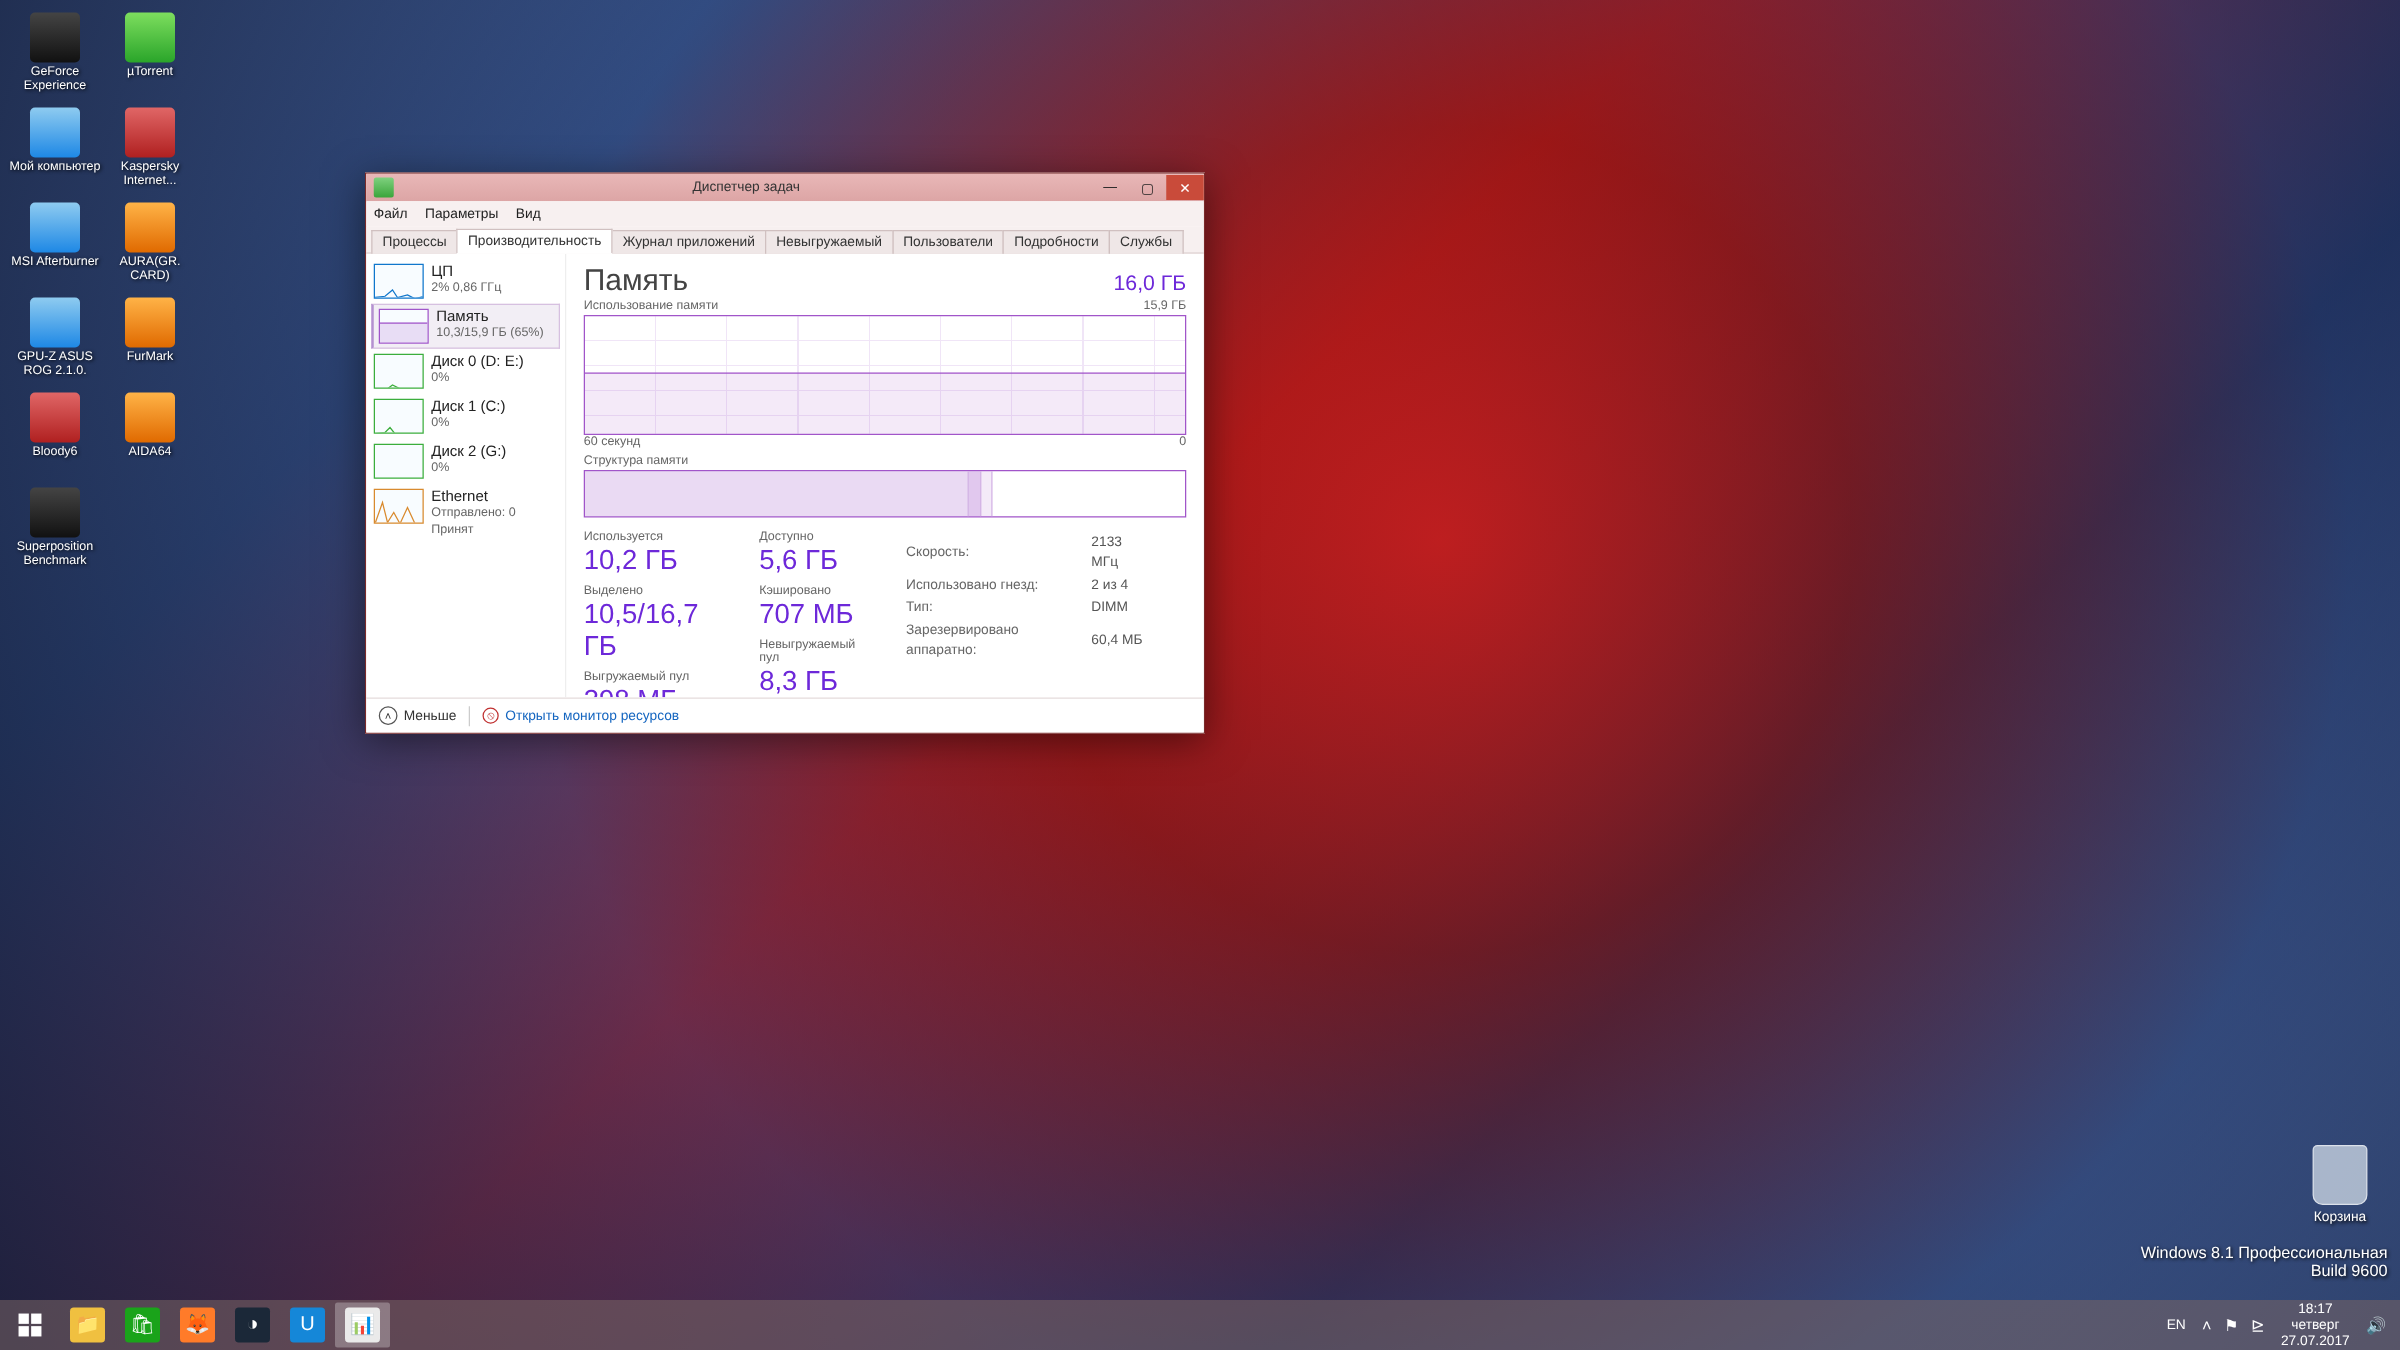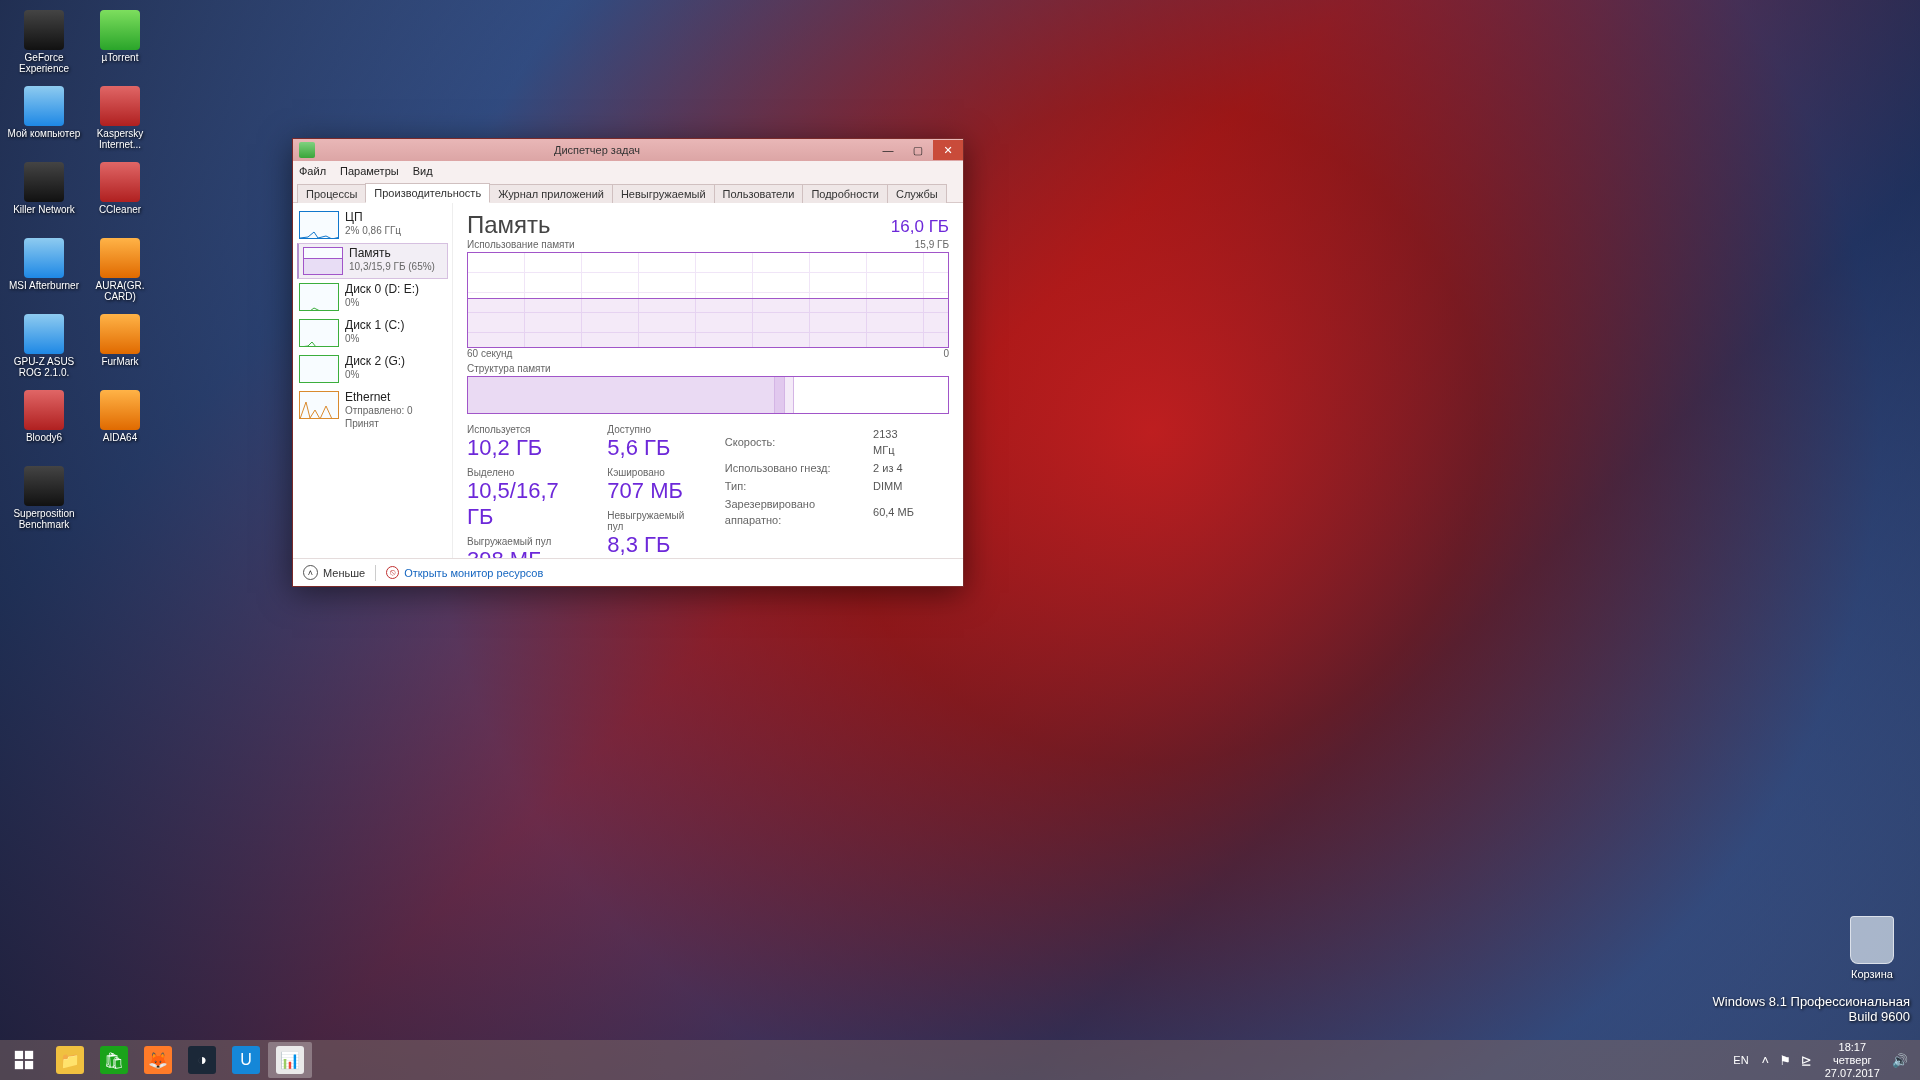--- a/index.html
+++ b/index.html
@@ -110,30 +110,20 @@
         </div>
       </div>
       <div class="icon-col">
         <div class="dicon">
           <div class="glyph win"></div>
           <div>Мой компьютер</div>
         </div>
         <div class="dicon">
           <div class="glyph red"></div>
           <div>Kaspersky Internet...</div>
-        </div>
-      </div>
-      <div class="icon-col">
-        <div class="dicon">
-          <div class="glyph dark"></div>
-          <div>Killer Network</div>
-        </div>
-        <div class="dicon">
-          <div class="glyph red"></div>
-          <div>CCleaner</div>
         </div>
       </div>
       <div class="icon-col">
         <div class="dicon">
           <div class="glyph win"></div>
           <div>MSI Afterburner</div>
         </div>
         <div class="dicon">
           <div class="glyph orange"></div>
           <div>AURA(GR. CARD)</div>

